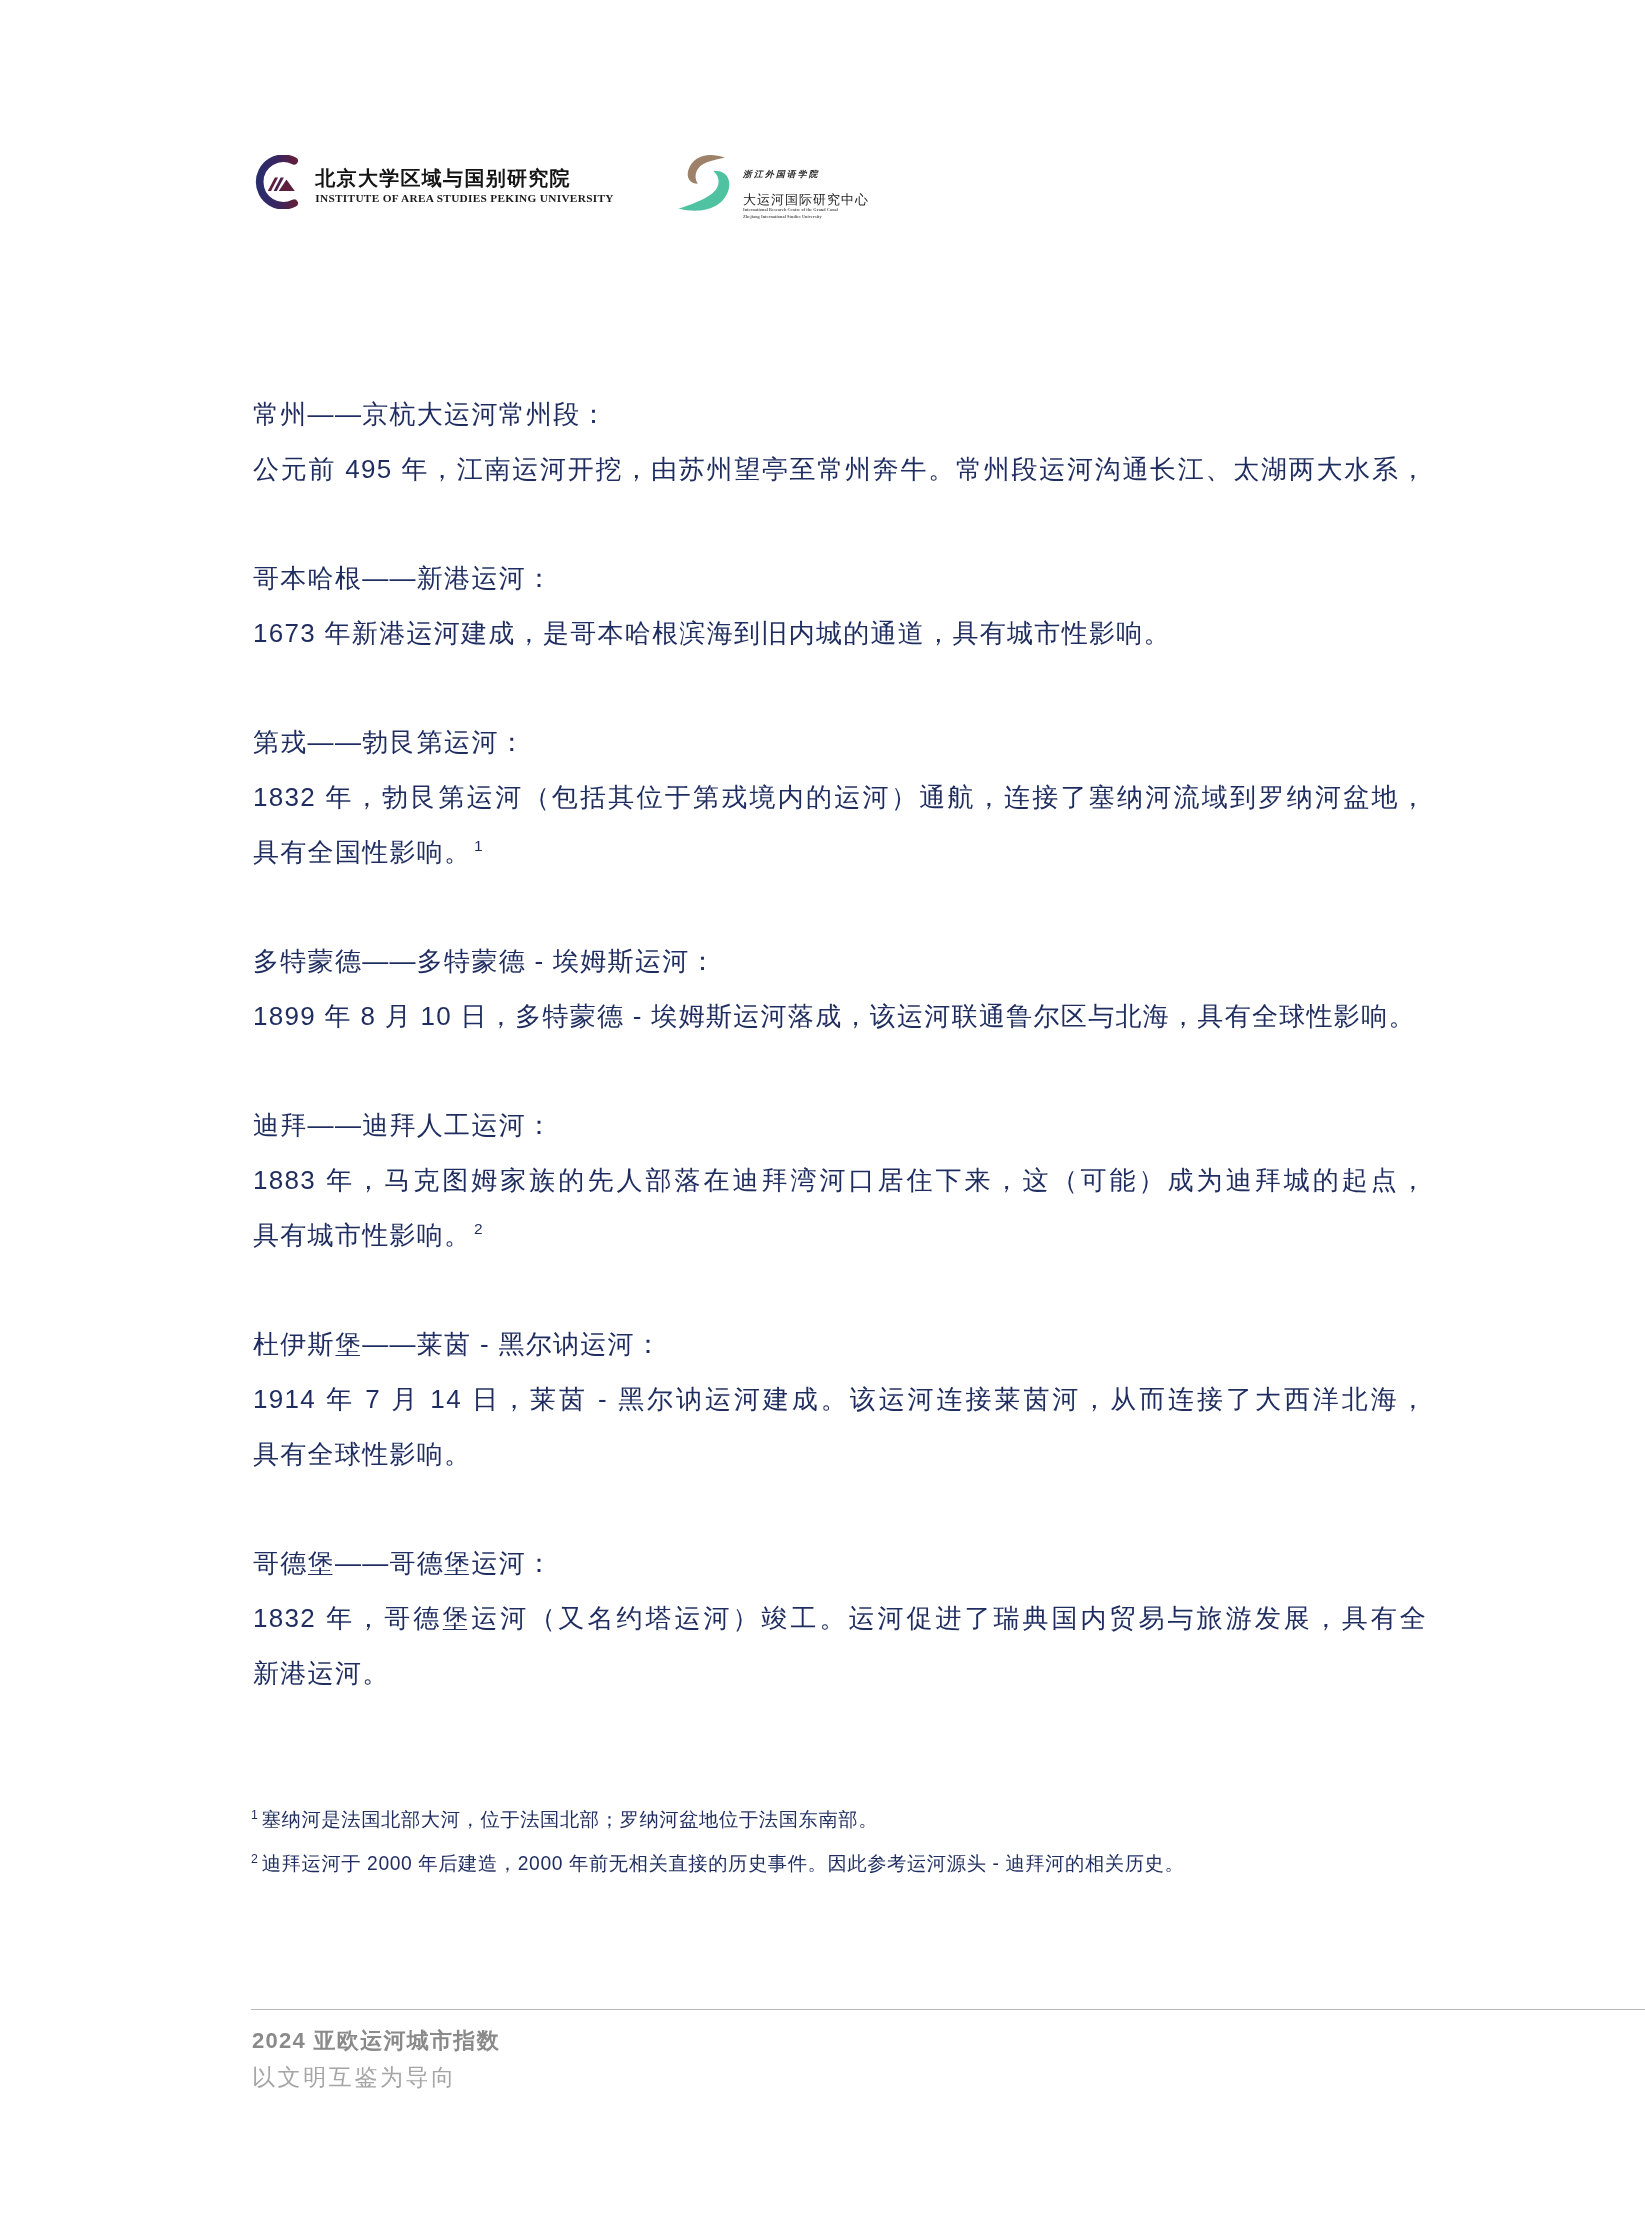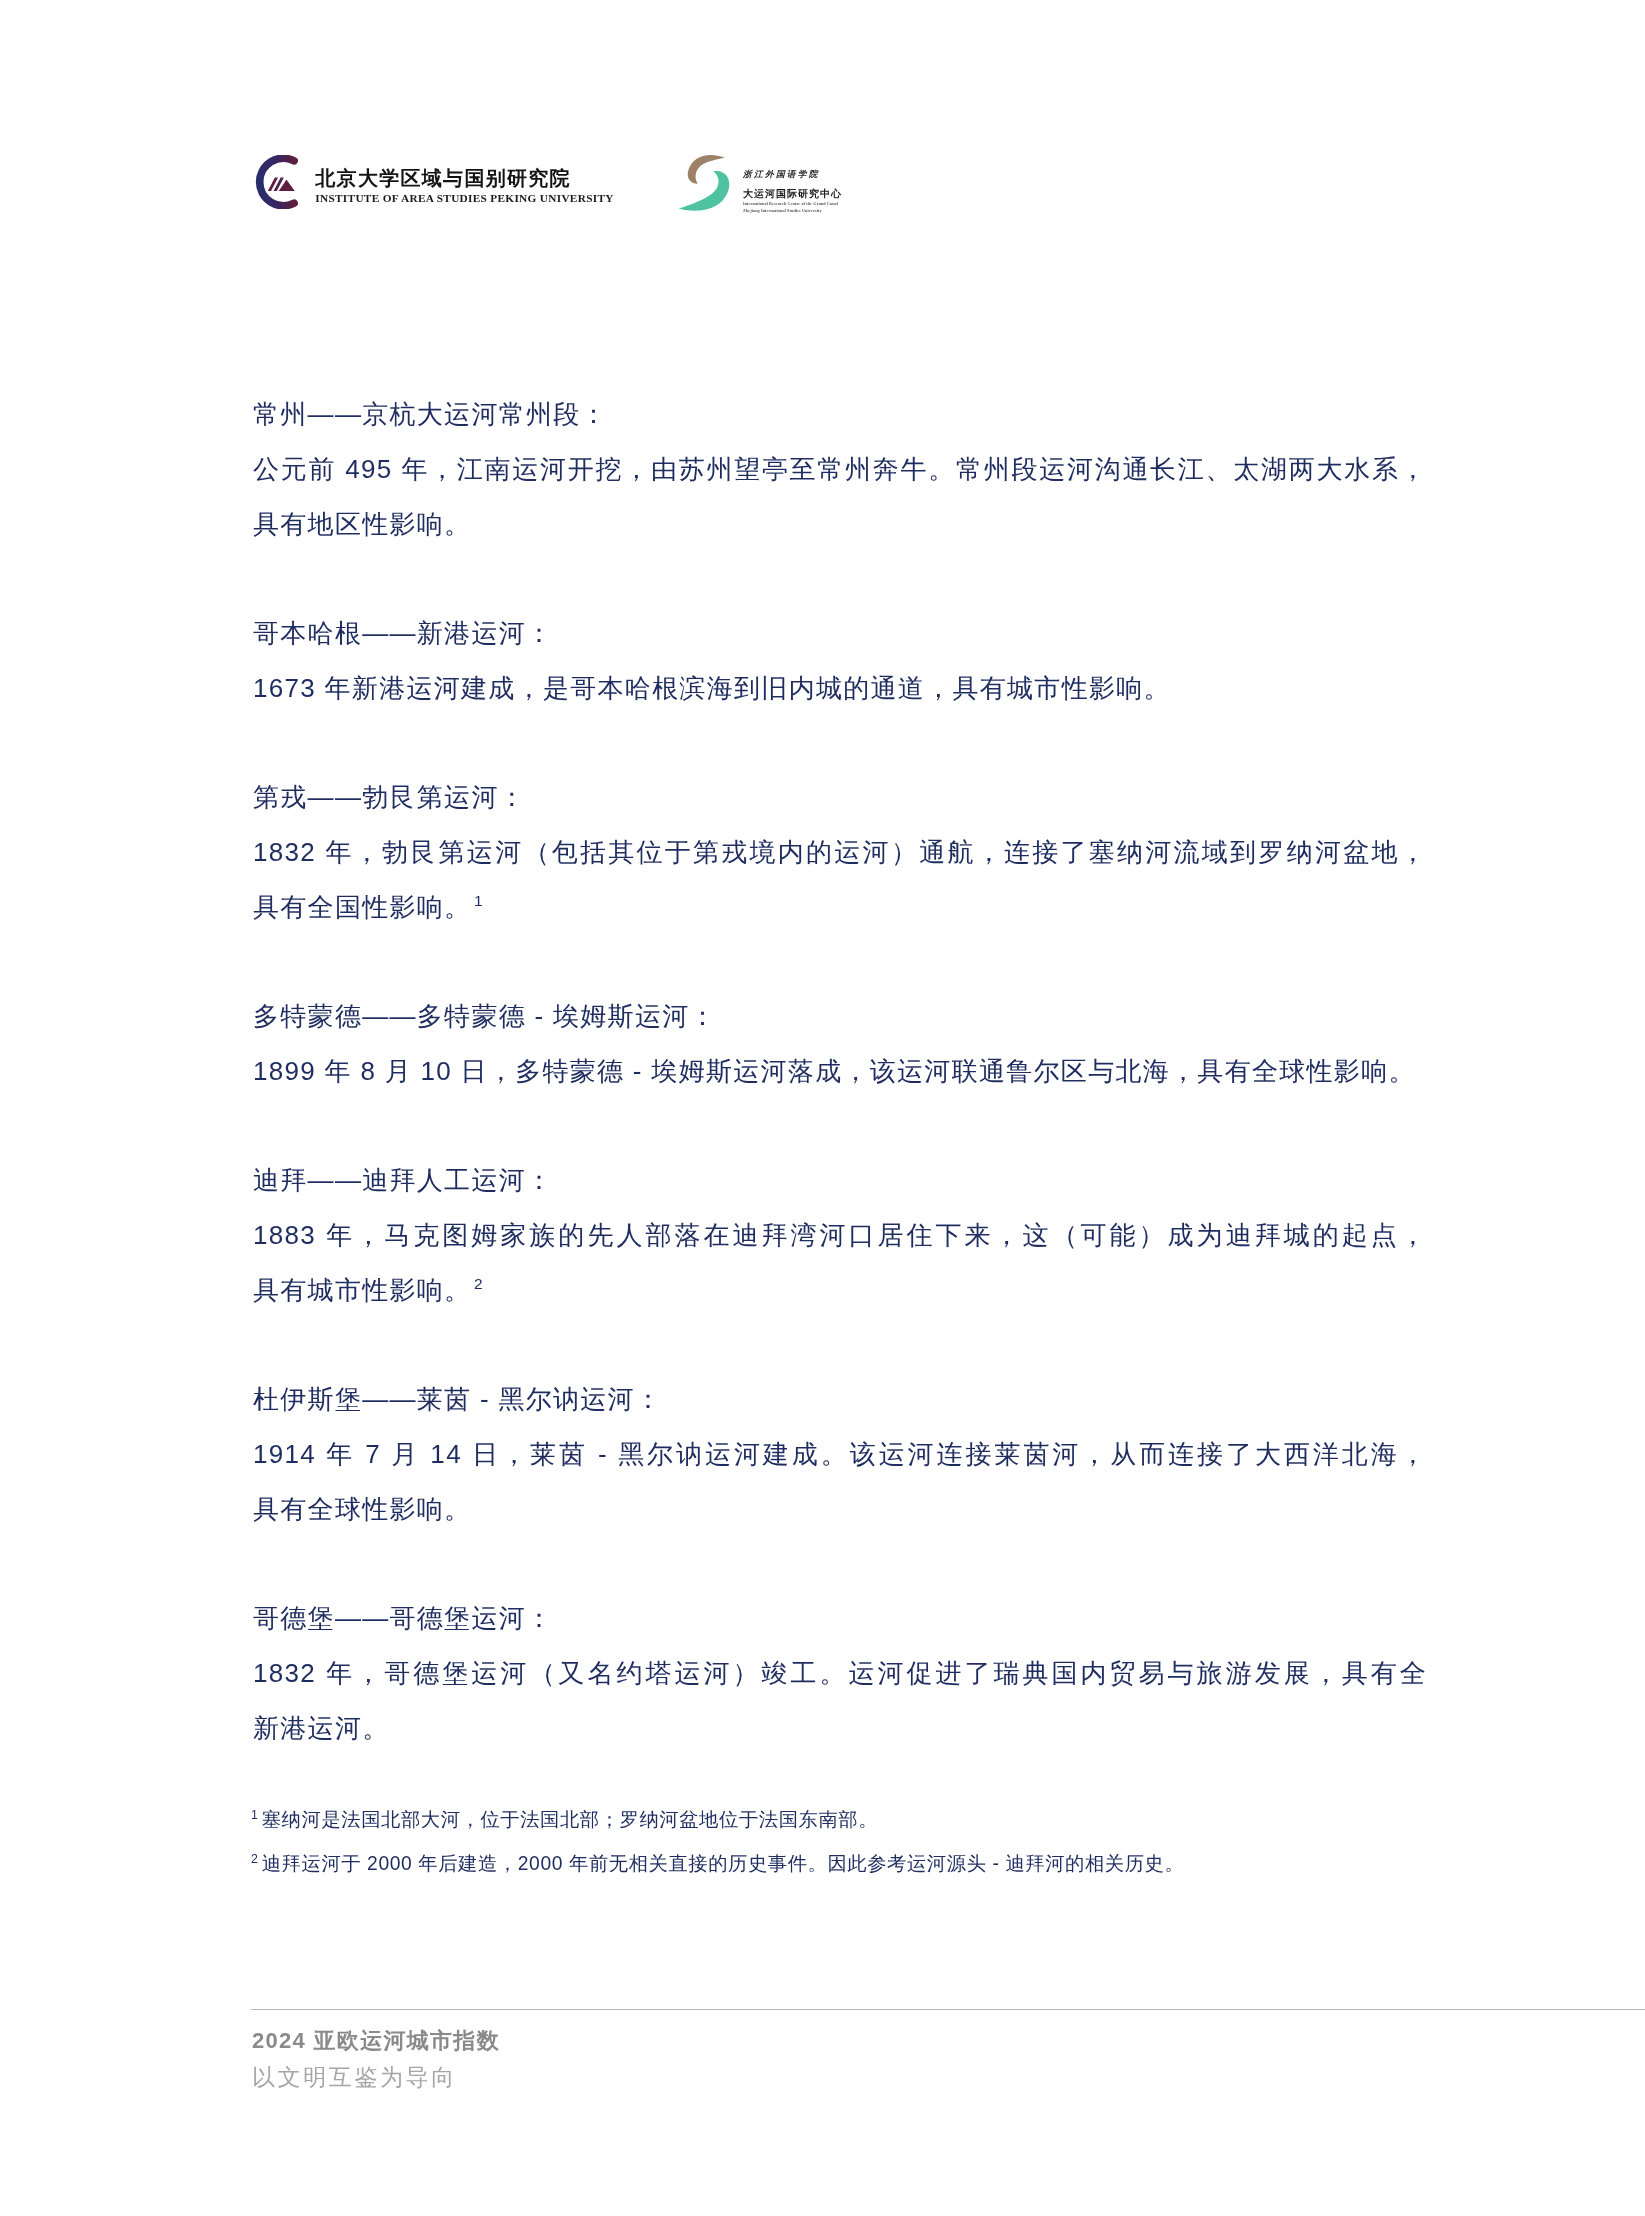--- a/index.html
+++ b/index.html
@@ -29,22 +29,22 @@
   .logo-canal{display:flex;align-items:flex-start;margin-left:62px;margin-top:-5.2px;}
   .canal-swirl{width:62px;height:70px;flex:0 0 auto;}
   .canal-text{margin-left:5.2px;margin-top:19.3px;}
   .canal-cn1{
     font-family:"Liberation Serif","DejaVu Serif",serif;
     font-size:8.7px;letter-spacing:2.3px;color:#2a2a2a;font-weight:700;
     font-style:italic;white-space:nowrap;line-height:10.3px;
   }
   .canal-cn2{
     font-family:"Liberation Serif","DejaVu Serif",serif;
-    font-size:10px;letter-spacing:1px;color:#1c1c1c;font-weight:700;
-    white-space:nowrap;line-height:11.6px;margin-top:9px;
+    font-size:13px;letter-spacing:1px;color:#1c1c1c;font-weight:400;
+    white-space:nowrap;line-height:11.6px;margin-top:15px;
   }
   .canal-en{
     font-family:"Liberation Serif","DejaVu Serif",serif;
     font-size:4.2px;letter-spacing:0.1px;color:#5a5a5a;font-weight:600;
     white-space:nowrap;line-height:5.2px;margin-top:1.3px;
   }
 
   
   .content{
     position:absolute;left:253px;top:387px;width:1174px;
@@ -121,21 +121,20 @@
         <div class="canal-en">Zhejiang International Studies University</div>
       </div>
     </div>
 
   </div>
 
   <div class="content">
       <section>
         <div class="line heading">常州——京杭大运河常州段：</div>
         <div class="line j">公元前 495 年，江南运河开挖，由苏州望亭至常州奔牛。常州段运河沟通长江、太湖两大水系，</div>
-        <div class="line">具有地区性影响。</div>
       </section>
       <section>
         <div class="line heading">哥本哈根——新港运河：</div>
         <div class="line">1673 年新港运河建成，是哥本哈根滨海到旧内城的通道，具有城市性影响。</div>
       </section>
       <section>
         <div class="line heading">第戎——勃艮第运河：</div>
         <div class="line j">1832 年，勃艮第运河（包括其位于第戎境内的运河）通航，连接了塞纳河流域到罗纳河盆地，</div>
         <div class="line">具有全国性影响。<sup>1</sup></div>
       </section>

